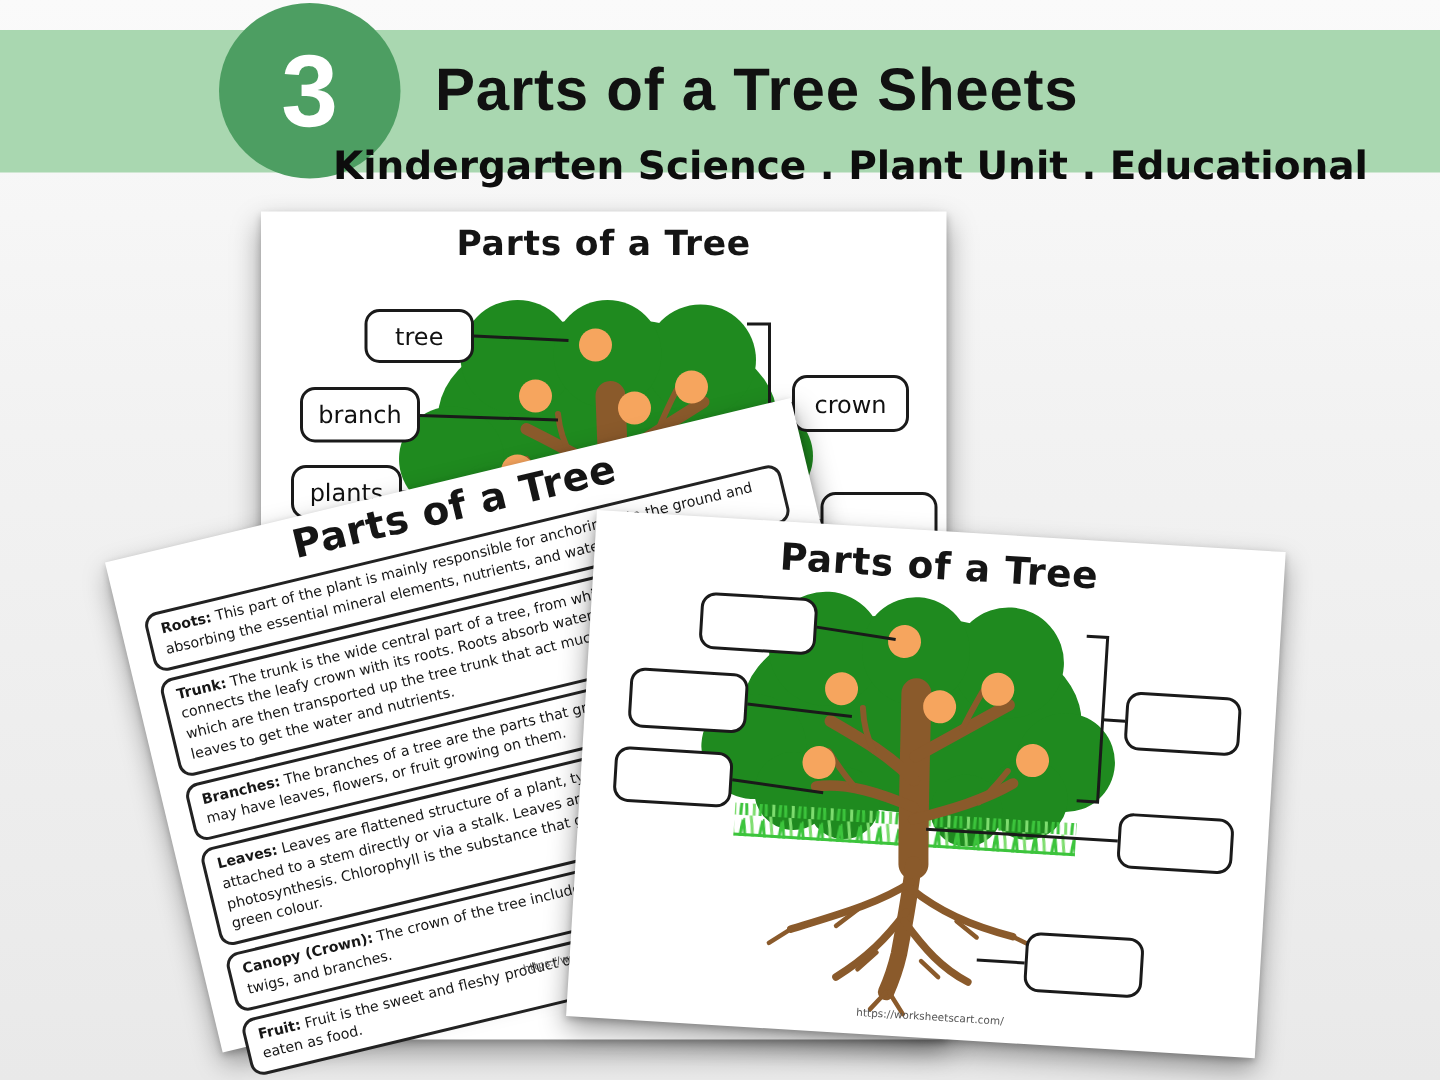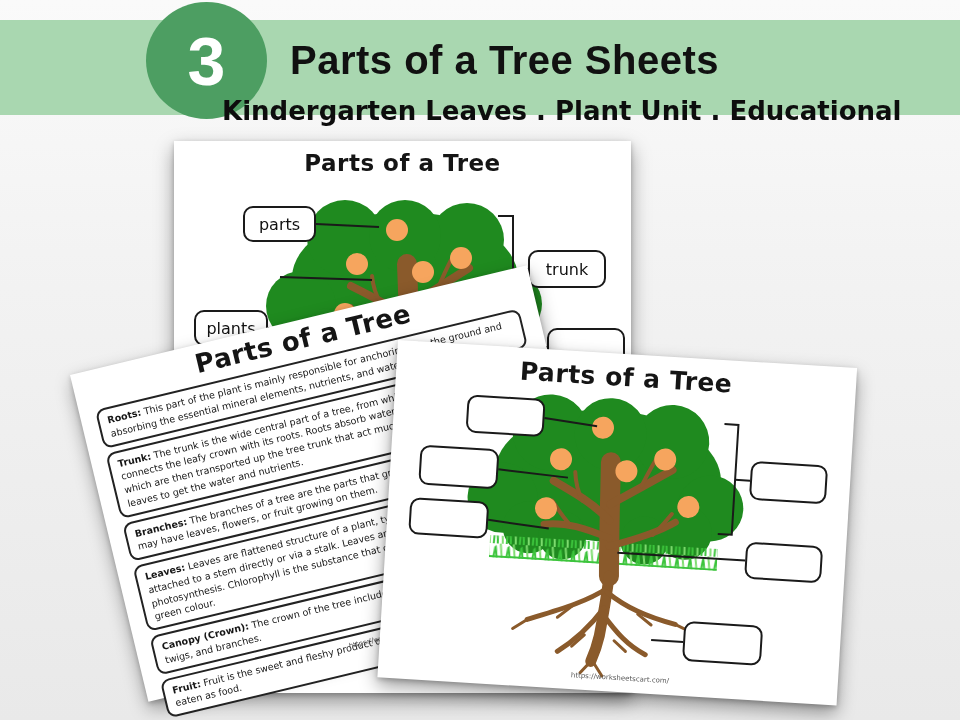--- a/index.html
+++ b/index.html
@@ -114,45 +114,48 @@
   </defs>
 </svg>
 
 <div class="stage">
 
   <div class="banner"></div>
   <div class="badge">
     <span class="badge-num">3</span>
   </div>
   <div class="product-title">Parts of a Tree Sheets</div>
-  <div class="product-subtitle">Kindergarten Leaves . Plant Unit . Educational</div>
+  <div class="product-subtitle">Kindergarten Science . Plant Unit . Educational</div>
 
   <div class="sheet back-sheet">
     <div class="sheet-title">Parts of a Tree</div>
     <svg class="tree" style="left:71px;top:57px" width="300" height="290" viewBox="0 0 300 290">
       <use href="#treeSym"></use>
     </svg>
     <svg class="lines" width="457" height="552" viewBox="0 0 457 552">
       <g stroke="#1a1a1a" stroke-width="2" fill="none">
         <path d="M142,83 L205,86"></path>
         <path d="M106,136 L198,139"></path>
         <path d="M94,187 L158,188"></path>
         <path d="M324,75 L339,75 L339,200"></path>
         <path d="M339,128 L354,128"></path>
         <path d="M240,206 L373,206"></path>
       </g>
     </svg>
     <div class="lbox" style="left:69px;top:65px;width:73px;height:36px">
-      <span>parts</span>
+      <span>tree</span>
+    </div>
+    <div class="lbox" style="left:26px;top:117px;width:80px;height:37px">
+      <span>branch</span>
     </div>
     <div class="lbox" style="left:20px;top:169px;width:74px;height:36px">
       <span>plants</span>
     </div>
     <div class="lbox" style="left:354px;top:109px;width:78px;height:38px">
-      <span>trunk</span>
+      <span>crown</span>
     </div>
     <div class="lbox" style="left:373px;top:187px;width:78px;height:38px"></div>
   </div>
 
   <div class="sheet mid-sheet">
     <div class="sheet-title">Parts of a Tree</div>
     <div class="sec-stack">
       <div class="sec">
         <span class="sec-label">Roots:</span><span class="sec-text">This part of the plant is mainly responsible for anchoring it to the ground and absorbing the essential mineral elements, nutrients, and water from the soil.</span>
       </div>

